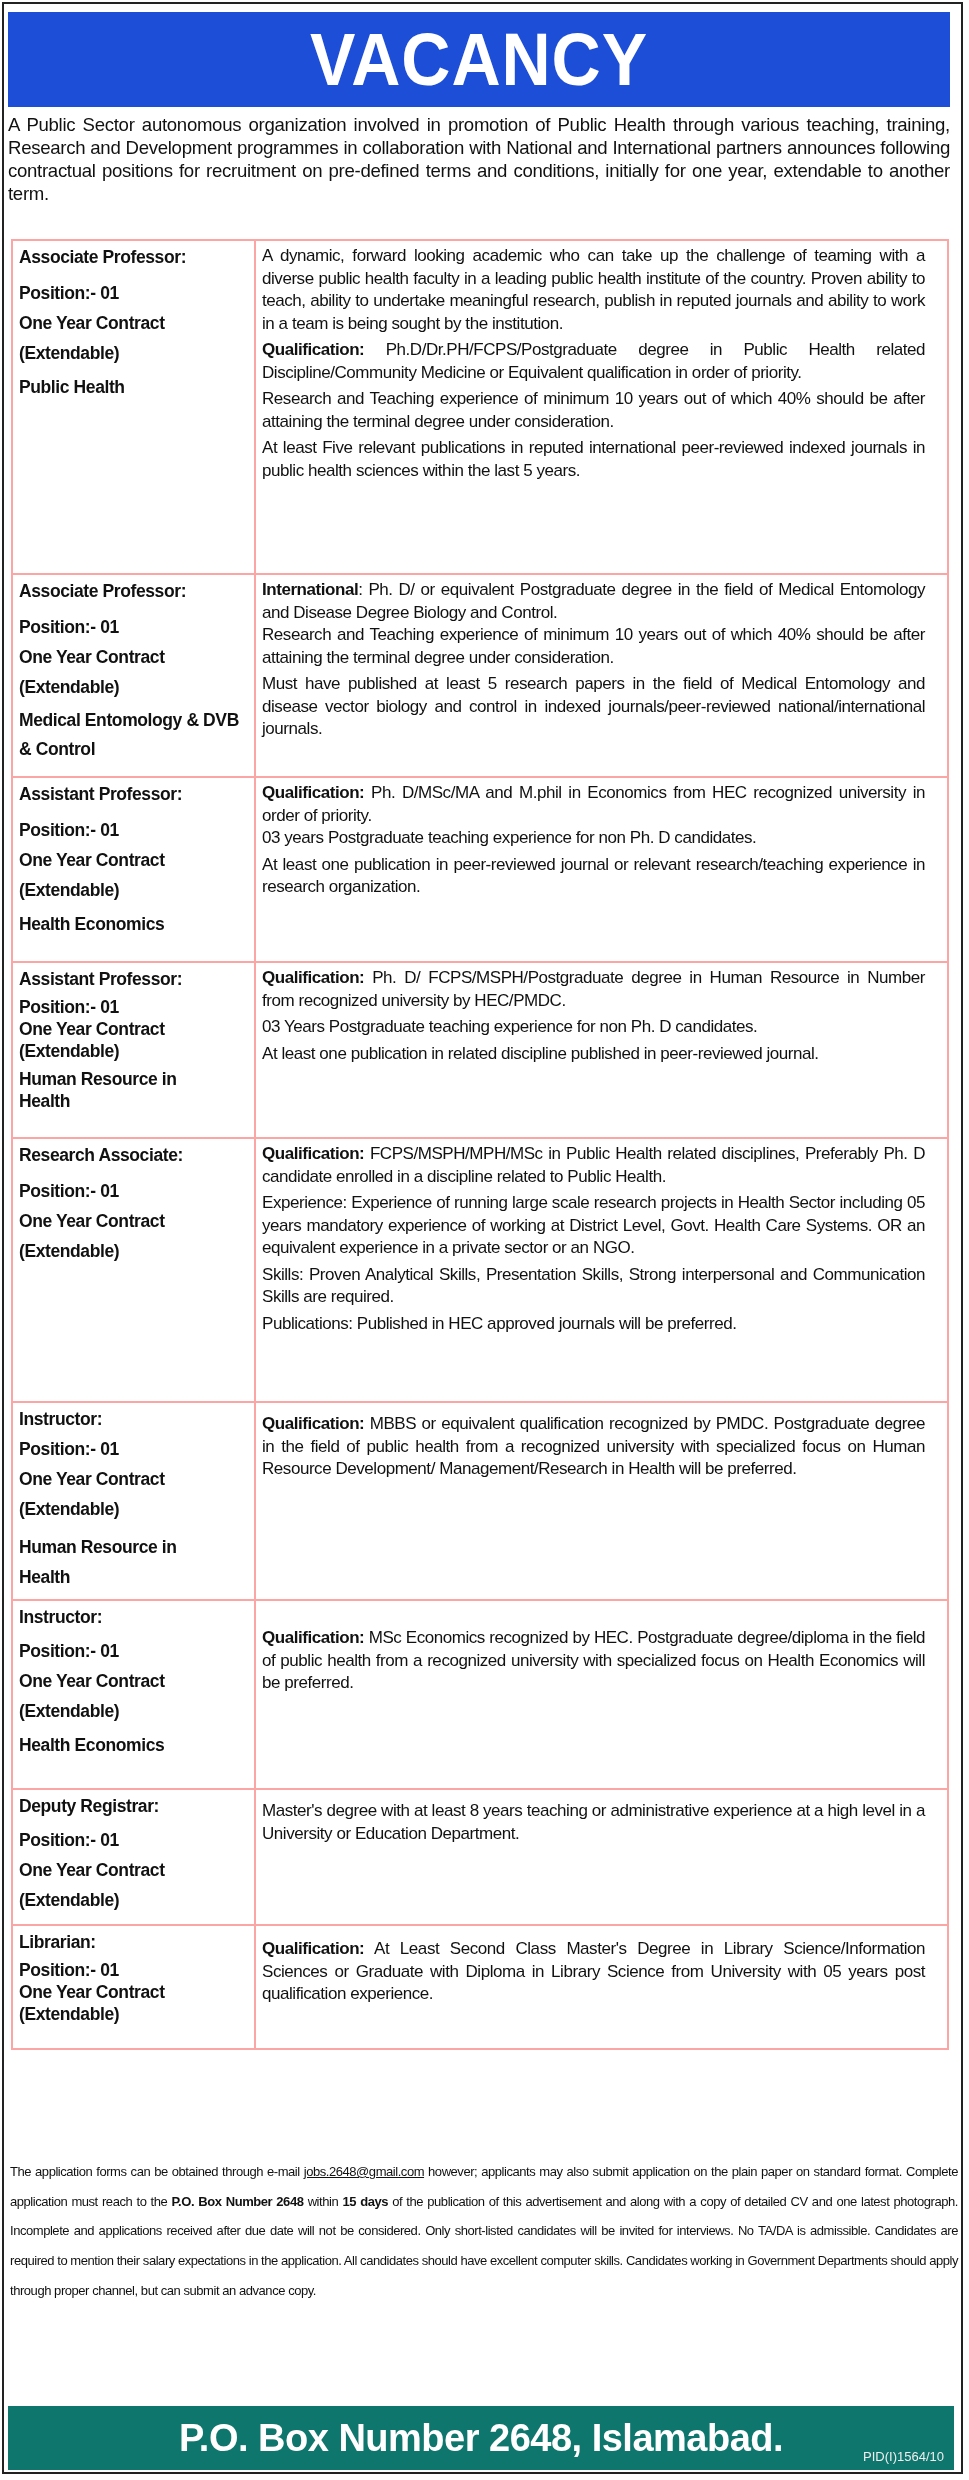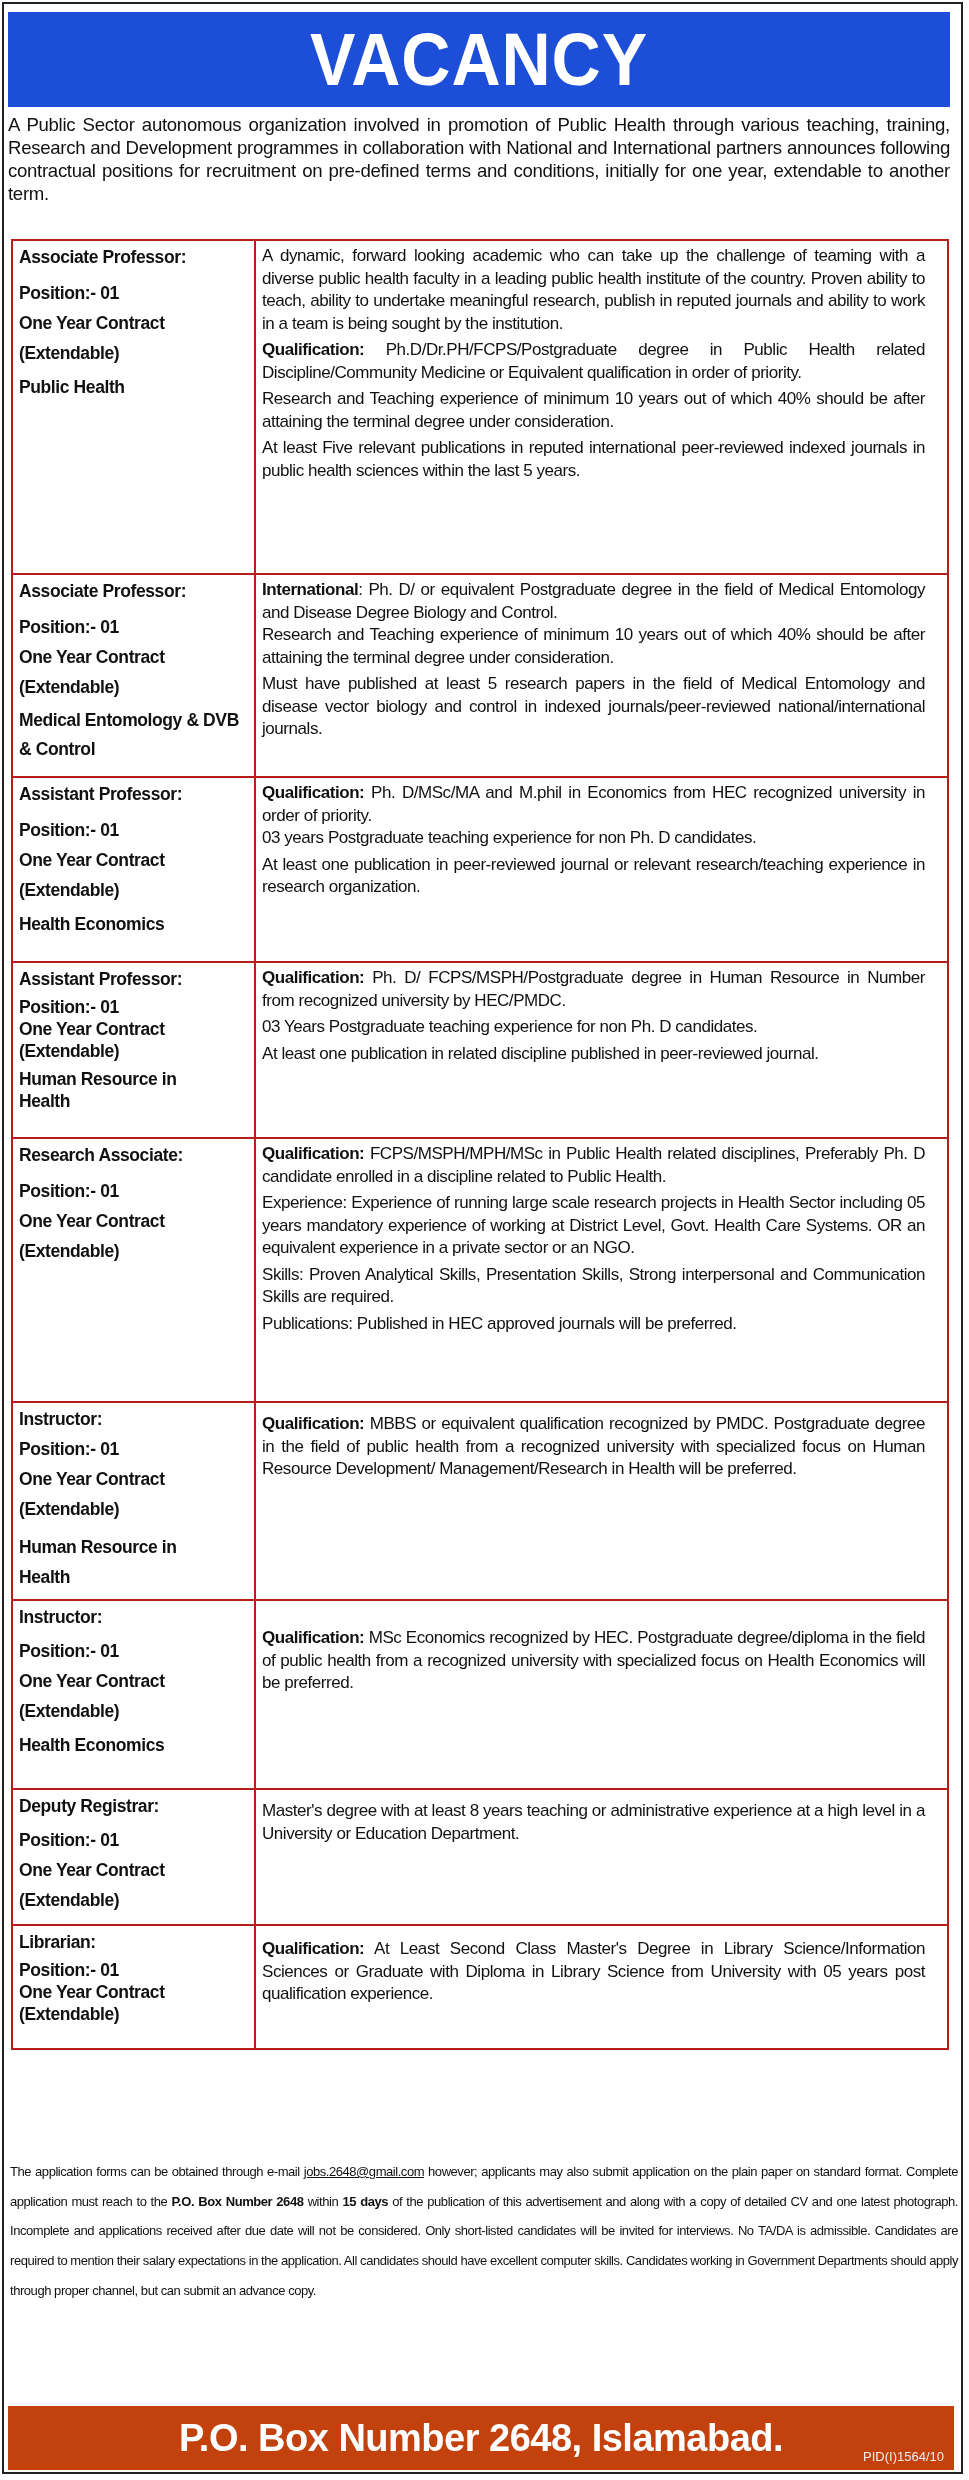--- a/index.html
+++ b/index.html
@@ -19,39 +19,39 @@
   .intro {
     position: absolute; left: 8px; top: 113px; width: 942px;
     font-family: "Liberation Sans", sans-serif; font-size: 18.6px; line-height: 23px;
     text-align: justify; color: #111; letter-spacing: -0.3px;
   }
   .jobs {
     position: absolute; left: 11px; top: 239px; width: 938px;
     border-collapse: collapse; border: 2px solid #222;
     font-family: "Liberation Sans", sans-serif; color: #111;
   }
-  .jobs td { border: 2px solid #b91c1c; vertical-align: top; padding: 0; }
+  .jobs td { border: 2px solid #fca5a5; vertical-align: top; padding: 0; }
   .jobs td.left { width: 231px; padding: 5px 4px 4px 6px; }
   .jobs td.right { padding: 4px 22px 6px 6px; }
   .lt { font-weight: bold; font-size: 17.5px; line-height: 22px; letter-spacing: -0.4px; margin: 0; }
   .lt.gap { margin-top: 8px; }
   .lt.gap2 { margin-top: 6px; }
   .rt { font-size: 17px; line-height: 22.5px; text-align: justify; margin: 0; letter-spacing: -0.45px; }
   .rt.gap { margin-top: 4px; }
   .rt b { font-weight: bold; }
   .footer-text {
     position: absolute; left: 10px; top: 2157px; width: 948px;
     font-family: "Liberation Sans", sans-serif; font-size: 13px; line-height: 29.7px;
     text-align: justify; color: #111; letter-spacing: -0.45px;
   }
   .footer-text a { color: #111; text-decoration: underline; }
   .footer-text b { font-weight: bold; }
   .pobox {
     position: absolute; left: 8px; top: 2406px; width: 946px; height: 64px;
-    background: #c2410c; color: #fff;
+    background: #0f766e; color: #fff;
     font-family: "Liberation Sans", sans-serif;
   }
   .pobox .title {
     position: absolute; left: 0; right: 0; top: 0; text-align: center;
     font-size: 38px; font-weight: bold; line-height: 64px; letter-spacing: -0.5px;
   }
   .pobox .pid {
     position: absolute; right: 10px; bottom: 6px; font-size: 13px; color: #eee;
   }
 </style>

